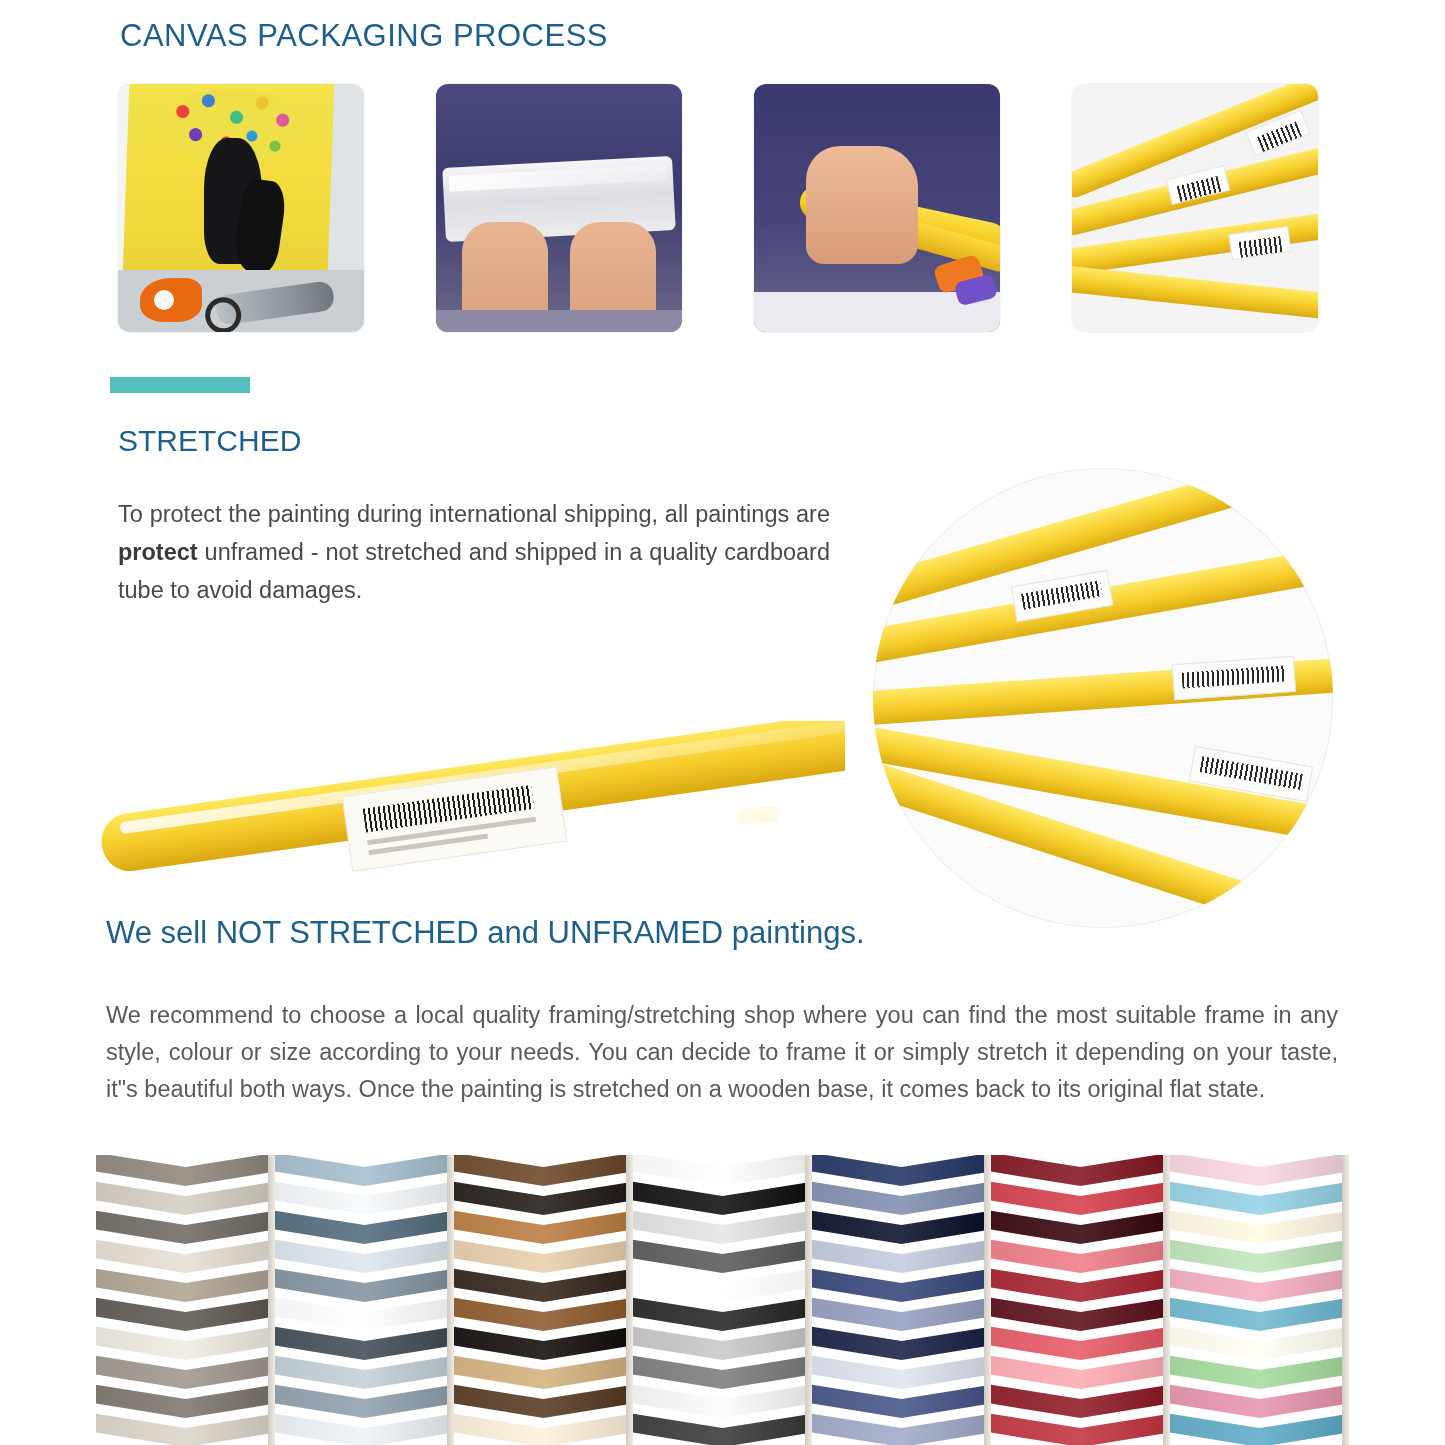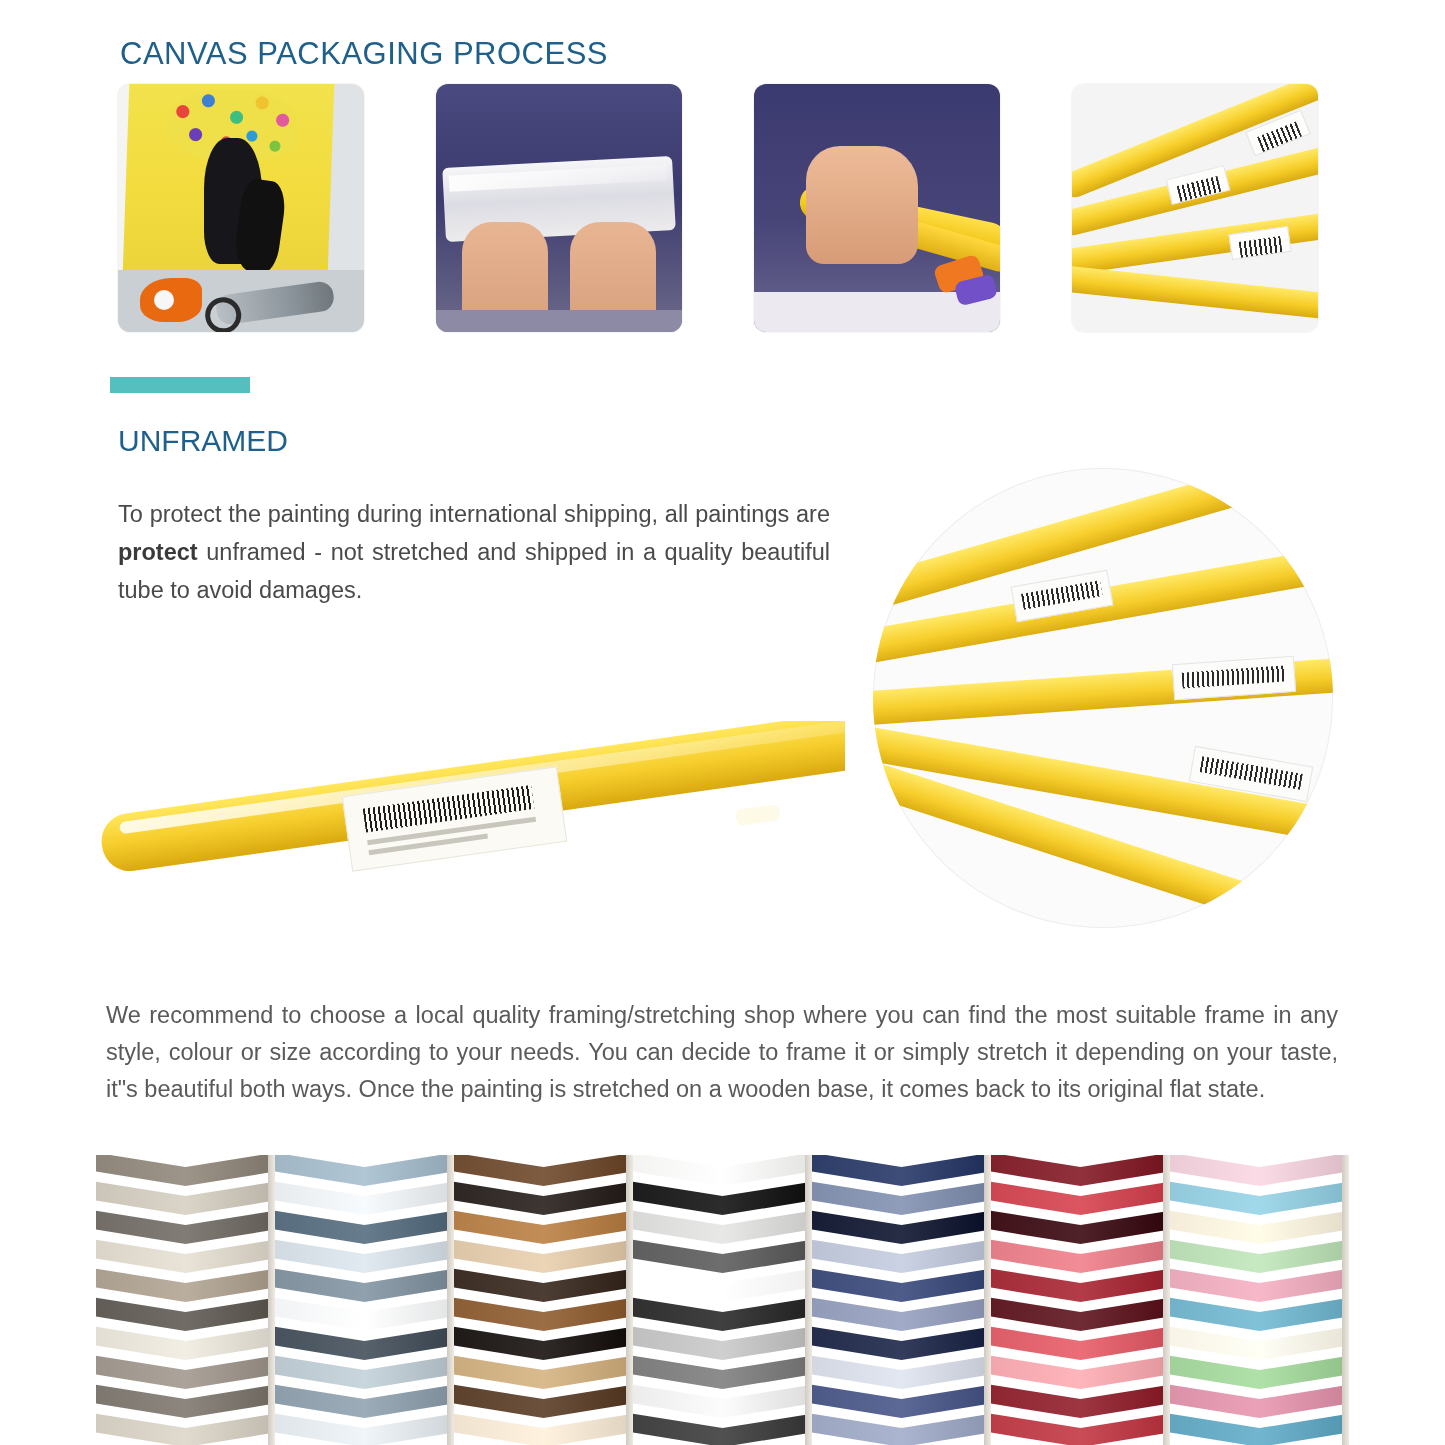--- a/index.html
+++ b/index.html
@@ -9,21 +9,21 @@
     font-family:"Liberation Sans", sans-serif;
     overflow:hidden;
     position:relative;
   }
   .page{position:relative;width:1445px;height:1445px;background:#fff;}
 
   
   .sec1-title{
     position:absolute;left:96px;top:0px;width:625px;height:72px;
     background:#ffffff;
-    display:flex;align-items:flex-end;
+    display:flex;align-items:center;
   }
   .sec1-title span{
     font-size:31px;letter-spacing:.5px;color:#1f5f8b;font-weight:400;
     padding-left:24px;
   }
   .strip-row{
     position:absolute;left:96px;top:76px;width:1253px;height:268px;
   }
   .thumb{
     position:absolute;top:8px;width:246px;height:248px;border-radius:12px;
@@ -264,24 +264,24 @@
       <div class="lbl l2">
           <div class="barcode"></div>
         </div>
     </div>
   </div>
 
   <div class="teal-bar"></div>
 
   <div class="pack-card"></div>
 
-  <div class="pack-title">UNFRAMED</div>
+  <div class="pack-title">STRETCHED</div>
 
   <div class="pack-body">
-    <span>To protect the painting during international shipping, all paintings are </span><b>protect</b><span> unframed - not stretched and shipped in a quality beautiful tube to avoid damages.</span>
+    <span>To protect the painting during international shipping, all paintings are </span><b>protect</b><span> unframed - not stretched and shipped in a quality cardboard tube to avoid damages.</span>
   </div>
 
   <div class="circle-photo">
     <div class="tb cp1"></div>
     <div class="tb cp2"></div>
     <div class="tb cp3"></div>
     <div class="tb cp4"></div>
     <div class="tb cp5"></div>
     <div class="lbl cl3">
         <div class="barcode"></div>
@@ -299,20 +299,21 @@
         <div class="gloss"></div>
       </div>
     <div class="nub"></div>
     <div class="label">
       <div class="bc"></div>
       <div class="ln n1"></div>
       <div class="ln n2"></div>
     </div>
   </div>
 
+  <div class="h2-line">We sell NOT STRETCHED and  UNFRAMED paintings.</div>
 
   <div class="para">We recommend to choose a local quality framing/stretching shop where you can find the most suitable frame in any style, colour or size according to your needs. You can decide to frame it or simply stretch it depending on your taste, it"s beautiful both ways. Once the painting is stretched on a wooden base, it comes back to its original flat state.</div>
 
   <div class="frames">
     <div class="col">
         <div class="chev" style="top: -4px; height: 35px; background: linear-gradient(90deg, rgb(140, 131, 120), rgb(158, 149, 138), rgb(122, 113, 102));"></div>
         <div class="chev" style="top: 25px; height: 35px; background: linear-gradient(90deg, rgb(201, 194, 182), rgb(219, 212, 200), rgb(183, 176, 164));"></div>
         <div class="chev" style="top: 54px; height: 35px; background: linear-gradient(90deg, rgb(111, 106, 99), rgb(129, 124, 117), rgb(93, 88, 81));"></div>
         <div class="chev" style="top: 83px; height: 35px; background: linear-gradient(90deg, rgb(216, 210, 198), rgb(234, 228, 216), rgb(198, 192, 180));"></div>
         <div class="chev" style="top: 112px; height: 35px; background: linear-gradient(90deg, rgb(168, 156, 140), rgb(186, 174, 158), rgb(150, 138, 122));"></div>

